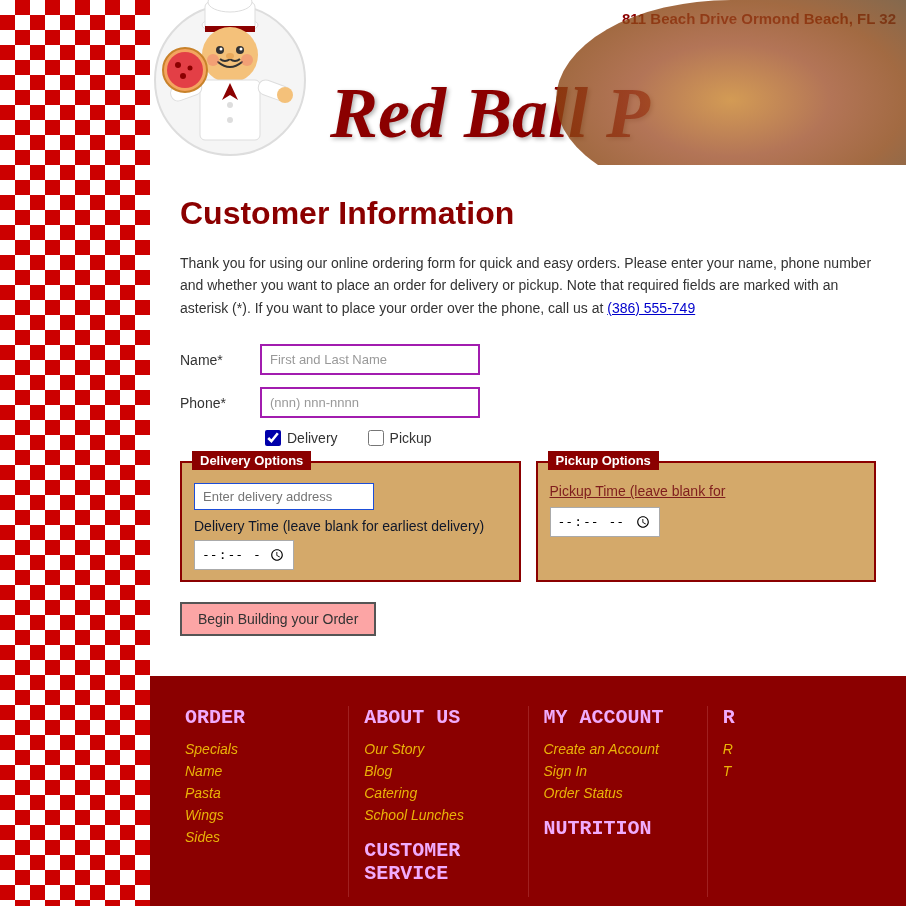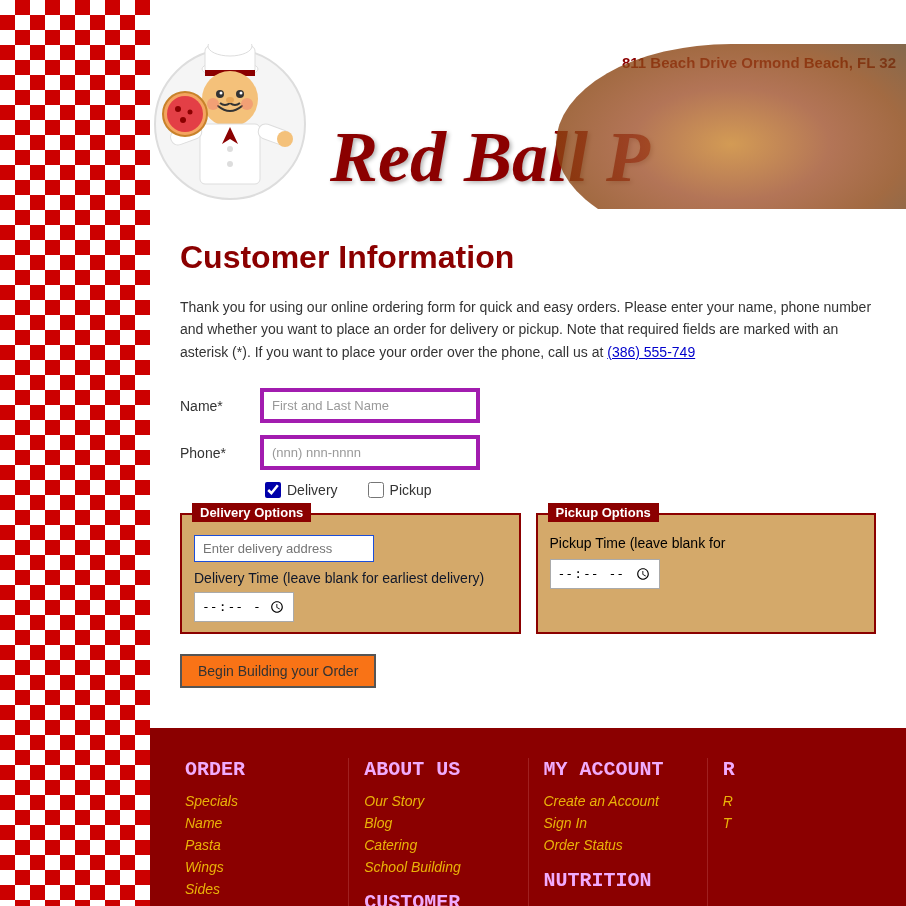--- a/index.html
+++ b/index.html
@@ -22,21 +22,20 @@
       z-index: 1;
       min-width: 756px;
     }
 
     
     .header {
       background: #fff;
       position: relative;
       height: 165px;
       overflow: hidden;
-      margin-top: 44px;
     }
     .header-address {
       position: absolute;
       top: 10px;
       right: 10px;
       color: #8B0000;
       font-size: 15px;
       font-weight: bold;
     }
     .header-logo-area {
@@ -105,21 +104,21 @@
       display: flex;
       align-items: center;
       margin-bottom: 12px;
     }
     .form-label {
       width: 80px;
       font-size: 14px;
       color: #333;
     }
     .form-input {
-      border: 4px solid #a21caf;
+      border: 2px solid #a21caf;
       padding: 6px 8px;
       font-size: 13px;
       width: 220px;
       color: #999;
     }
     .form-input::placeholder { color: #999; }
 
     .checkbox-row {
       display: flex;
       align-items: center;
@@ -183,36 +182,37 @@
     }
     .time-input {
       border: 1px solid #aaa;
       padding: 4px 6px;
       font-size: 13px;
       background: #fff;
       width: 100px;
     }
     .pickup-time-label {
       font-size: 14px;
-      color: #000000;
+      color: #7f1d1d;
       margin-bottom: 8px;
       display: block;
+      text-decoration: underline;
     }
     .pickup-time-input {
       border: 1px solid #aaa;
       padding: 4px 6px;
       font-size: 13px;
       background: #fff;
       width: 110px;
     }
 
     
     .submit-btn {
       border: 2px solid #555;
-      background: #f97316;
+      background: #fca5a5;
       padding: 7px 16px;
       font-size: 14px;
       cursor: pointer;
       color: #333;
     }
 
     
     .footer {
       background: #8B0000;
       color: #fff;
@@ -384,21 +384,21 @@
       <a class="footer-link" href="#">Wings</a>
       <a class="footer-link" href="#">Sides</a>
 
     </div>
 
     <div class="footer-col">
       <div class="footer-col-title">ABOUT US</div>
       <a class="footer-link" href="#">Our Story</a>
       <a class="footer-link" href="#">Blog</a>
       <a class="footer-link" href="#">Catering</a>
-      <a class="footer-link" href="#">School Building</a>
+      <a class="footer-link" href="#">School Lunches</a>
       <div class="footer-section-divider">
         <div class="footer-col-title">CUSTOMER SERVICE</div>
 
       </div>
     </div>
 
     <div class="footer-col">
       <div class="footer-col-title">MY ACCOUNT</div>
       <a class="footer-link" href="#">Create an Account</a>
       <a class="footer-link" href="#">Sign In</a>

